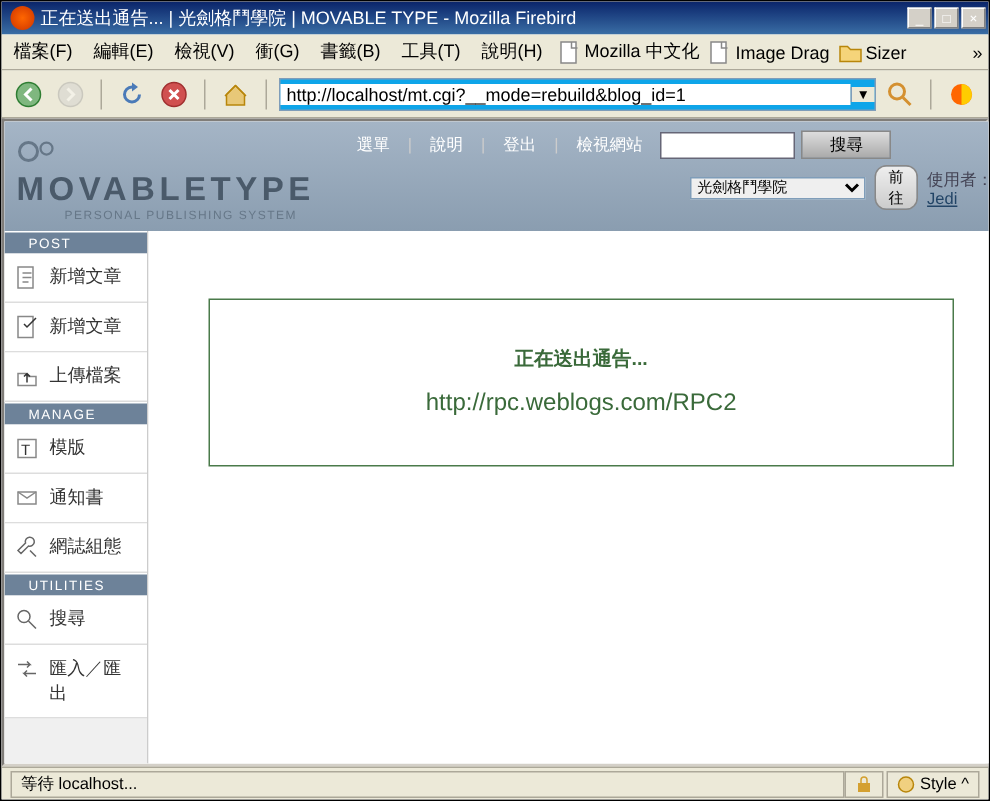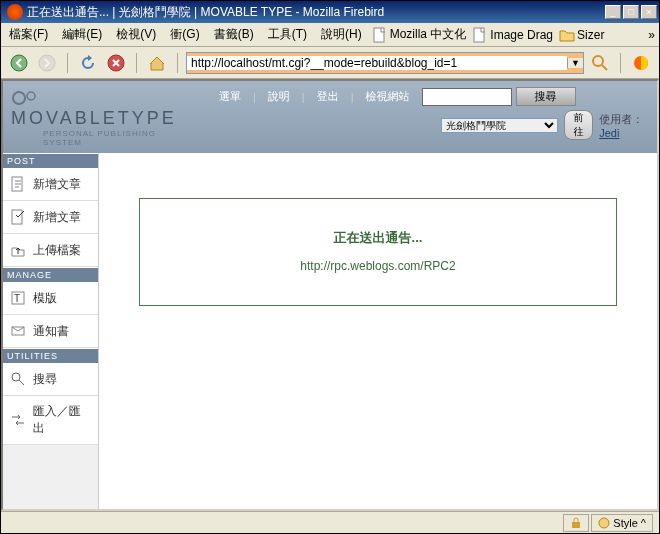--- a/index.html
+++ b/index.html
@@ -14,54 +14,54 @@
 .menubar { background: #ece9d8; height: 24px; display: flex; align-items: center; padding: 0 4px; border-bottom: 1px solid #aca899; gap: 6px; }
 .menuitem { padding: 2px 4px; cursor: pointer; font-size: 12px; }
 .bmicon { width: 16px; height: 16px; display: inline-block; vertical-align: middle; }
 .bm { cursor: pointer; display: flex; align-items: center; gap: 2px; }
 .chev { margin-left: auto; cursor: pointer; }
 
 .toolbar { background: #ece9d8; height: 32px; display: flex; align-items: center; padding: 0 6px; border-bottom: 1px solid #aca899; gap: 4px; }
 .tbtn { width: 24px; height: 24px; border: 1px solid transparent; border-radius: 3px; display: flex; align-items: center; justify-content: center; cursor: pointer; }
 .tbtn.disabled { opacity: 0.4; cursor: default; }
 .sep { width: 1px; height: 20px; background: #aca899; margin: 0 4px; }
-.urlbox { flex: 1; display: flex; align-items: center; height: 22px; background: #fdba74; border: 1px solid #7f9db9; justify-content: space-between; }
+.urlbox { flex: 1; display: flex; align-items: center; height: 22px; background: #0ea5e9; border: 1px solid #7f9db9; justify-content: space-between; }
 .urlbox input { flex: 1; border: none; outline: none; font-size: 12px; padding: 0 4px; }
 .dd { width: 16px; background: #ece9d8; text-align: center; cursor: pointer; border-left: 1px solid #7f9db9; font-size: 9px; }
 
 .content { display: flex; height: calc(100% - 22px - 24px - 32px - 22px); background: #f2f2f2; border: 2px inset #d4d0c8; }
 
 .header-area { background: linear-gradient(#a5b5c6, #8a9db0); padding: 6px 8px; }
 .logo-row { display: flex; align-items: flex-start; gap: 20px; }
 .mt-logo { color: #4a5a6a; }
-.mt-logo .t1 { font-size: 18px; letter-spacing: 3px; font-weight: 400; }
+.mt-logo .t1 { font-size: 22px; letter-spacing: 3px; font-weight: 700; }
 .mt-logo .t2 { font-size: 8px; letter-spacing: 1px; color: #667788; }
 .gears { display: inline-block; vertical-align: middle; margin-right: 4px; }
 .topnav { display: flex; gap: 4px; align-items: center; font-size: 11px; }
 .topnav a { color: #fff; text-decoration: none; padding: 2px 8px; cursor: pointer; }
 .topnav input { border: 1px solid #667; height: 18px; width: 90px; font-size: 11px; }
 .topnav .sbtn { background: linear-gradient(#ddd,#aaa); border: 1px solid #888; padding: 1px 18px; cursor: pointer; font-size: 11px; }
 .subnav { display: flex; align-items: center; gap: 6px; margin-top: 4px; padding-left: 230px; font-size: 11px; }
 .subnav select { font-size: 10px; width: 150px; border: 1px solid #7f9db9; }
 .gobtn { border: 1px solid #888; border-radius: 8px; padding: 0 6px; background: linear-gradient(#eee,#ccc); cursor: pointer; font-size: 10px; }
 .subnav .user { color: #445; }
 .subnav .user a { color: #224466; text-decoration: underline; cursor: pointer; }
 
 .body-area { flex: 1; display: flex; overflow: hidden; }
 .page-wrap { flex: 1; display: flex; flex-direction: column; background: #fff; }
 
 .sidebar { width: 96px; background: #f0f0f0; border-right: 1px solid #ccc; }
-.shdr { background: #6d8299; color: #fff; font-size: 9px; padding: 2px 4px; letter-spacing: 1px; border-top: 1px solid #fff; text-transform: uppercase; }
-.sitem { display: flex; align-items: center; gap: 6px; padding: 7px 6px; border-bottom: 1px solid #ddd; cursor: pointer; font-size: 12px; color: #333; background: #fff; }
+.shdr { background: #6d8299; color: #fff; font-size: 9px; padding: 2px 16px; letter-spacing: 1px; border-top: 1px solid #fff; text-transform: uppercase; }
+.sitem { display: flex; align-items: flex-start; gap: 6px; padding: 7px 6px; border-bottom: 1px solid #ddd; cursor: pointer; font-size: 12px; color: #333; background: #fff; }
 .sicon { width: 18px; height: 18px; display: flex; align-items: center; justify-content: center; }
 
 .main { flex: 1; background: #fff; padding: 45px 40px; overflow: auto; }
 .msgbox { border: 1px solid #4a7a4a; padding: 30px 20px; text-align: center; color: #3a6a3a; }
 .msgbox .h { font-weight: bold; font-size: 13px; margin-bottom: 12px; }
-.msgbox .u { font-size: 12px; margin: 2px 0; color: #3a6a3a; }
+.msgbox .u { font-size: 16px; margin: 2px 0; color: #3a6a3a; }
 
 .statusbar { height: 22px; background: #ece9d8; border-top: 1px solid #aca899; display: flex; align-items: center; padding: 0 6px; font-size: 11px; }
 .statusbar .cell { border: 1px solid #aca899; padding: 1px 6px; height: 18px; display: flex; align-items: center; }
 .statusbar .st { flex: 1; border: 1px solid #aca899; padding: 1px 6px; height: 18px; display: flex; align-items: center; }
 .sp { margin-left: auto; display: flex; gap: 2px; }
 </style>
 </head>
 <body>
 
 <div class="titlebar">
@@ -232,20 +232,29 @@
           </div>
       <div class="sitem">
             <span class="sicon">
               <svg width="16" height="16" viewBox="0 0 16 16">
                 <rect x="2" y="4" width="12" height="8" fill="#fff" stroke="#888"></rect>
                 <path d="M2 4l6 4 6-4" fill="none" stroke="#888"></path>
               </svg>
             </span>
             <span>通知書</span>
           </div>
+      <div class="sitem">
+            <span class="sicon">
+              <svg width="16" height="16" viewBox="0 0 16 16">
+                <path d="M4 12l5-5a3 3 0 1 0-2-2l-5 5z" fill="none" stroke="#666"></path>
+                <path d="M10 10l4 4" stroke="#666"></path>
+              </svg>
+            </span>
+            <span>網誌組態</span>
+          </div>
       <div class="shdr">UTILITIES</div>
       <div class="sitem">
             <span class="sicon">
               <svg width="16" height="16" viewBox="0 0 16 16">
                 <circle cx="6" cy="6" r="4" fill="none" stroke="#666"></circle>
                 <path d="M9 9l5 5" stroke="#666"></path>
               </svg>
             </span>
             <span>搜尋</span>
           </div>
@@ -264,20 +273,21 @@
       <div class="msgbox">
         <div class="h">正在送出通告...</div>
         <div class="u">http://rpc.weblogs.com/RPC2</div>
       </div>
     </div>
   </div>
 </div>
 </div>
 
 <div class="statusbar">
+  <div class="st">等待 localhost...</div>
   <div class="sp">
     <div class="cell">
         <svg width="12" height="12" viewBox="0 0 12 12">
           <rect x="2" y="5" width="8" height="6" fill="#d4a030"></rect>
           <path d="M4 5V3a2 2 0 0 1 4 0v2" fill="none" stroke="#d4a030"></path>
         </svg>
       </div>
     <div class="cell"><svg width="12" height="12" viewBox="0 0 12 12">
           <circle cx="6" cy="6" r="5" fill="#f0d080" stroke="#b8860b"></circle>
         </svg>&nbsp;<span>Style</span>&nbsp;<span>^</span></div>

